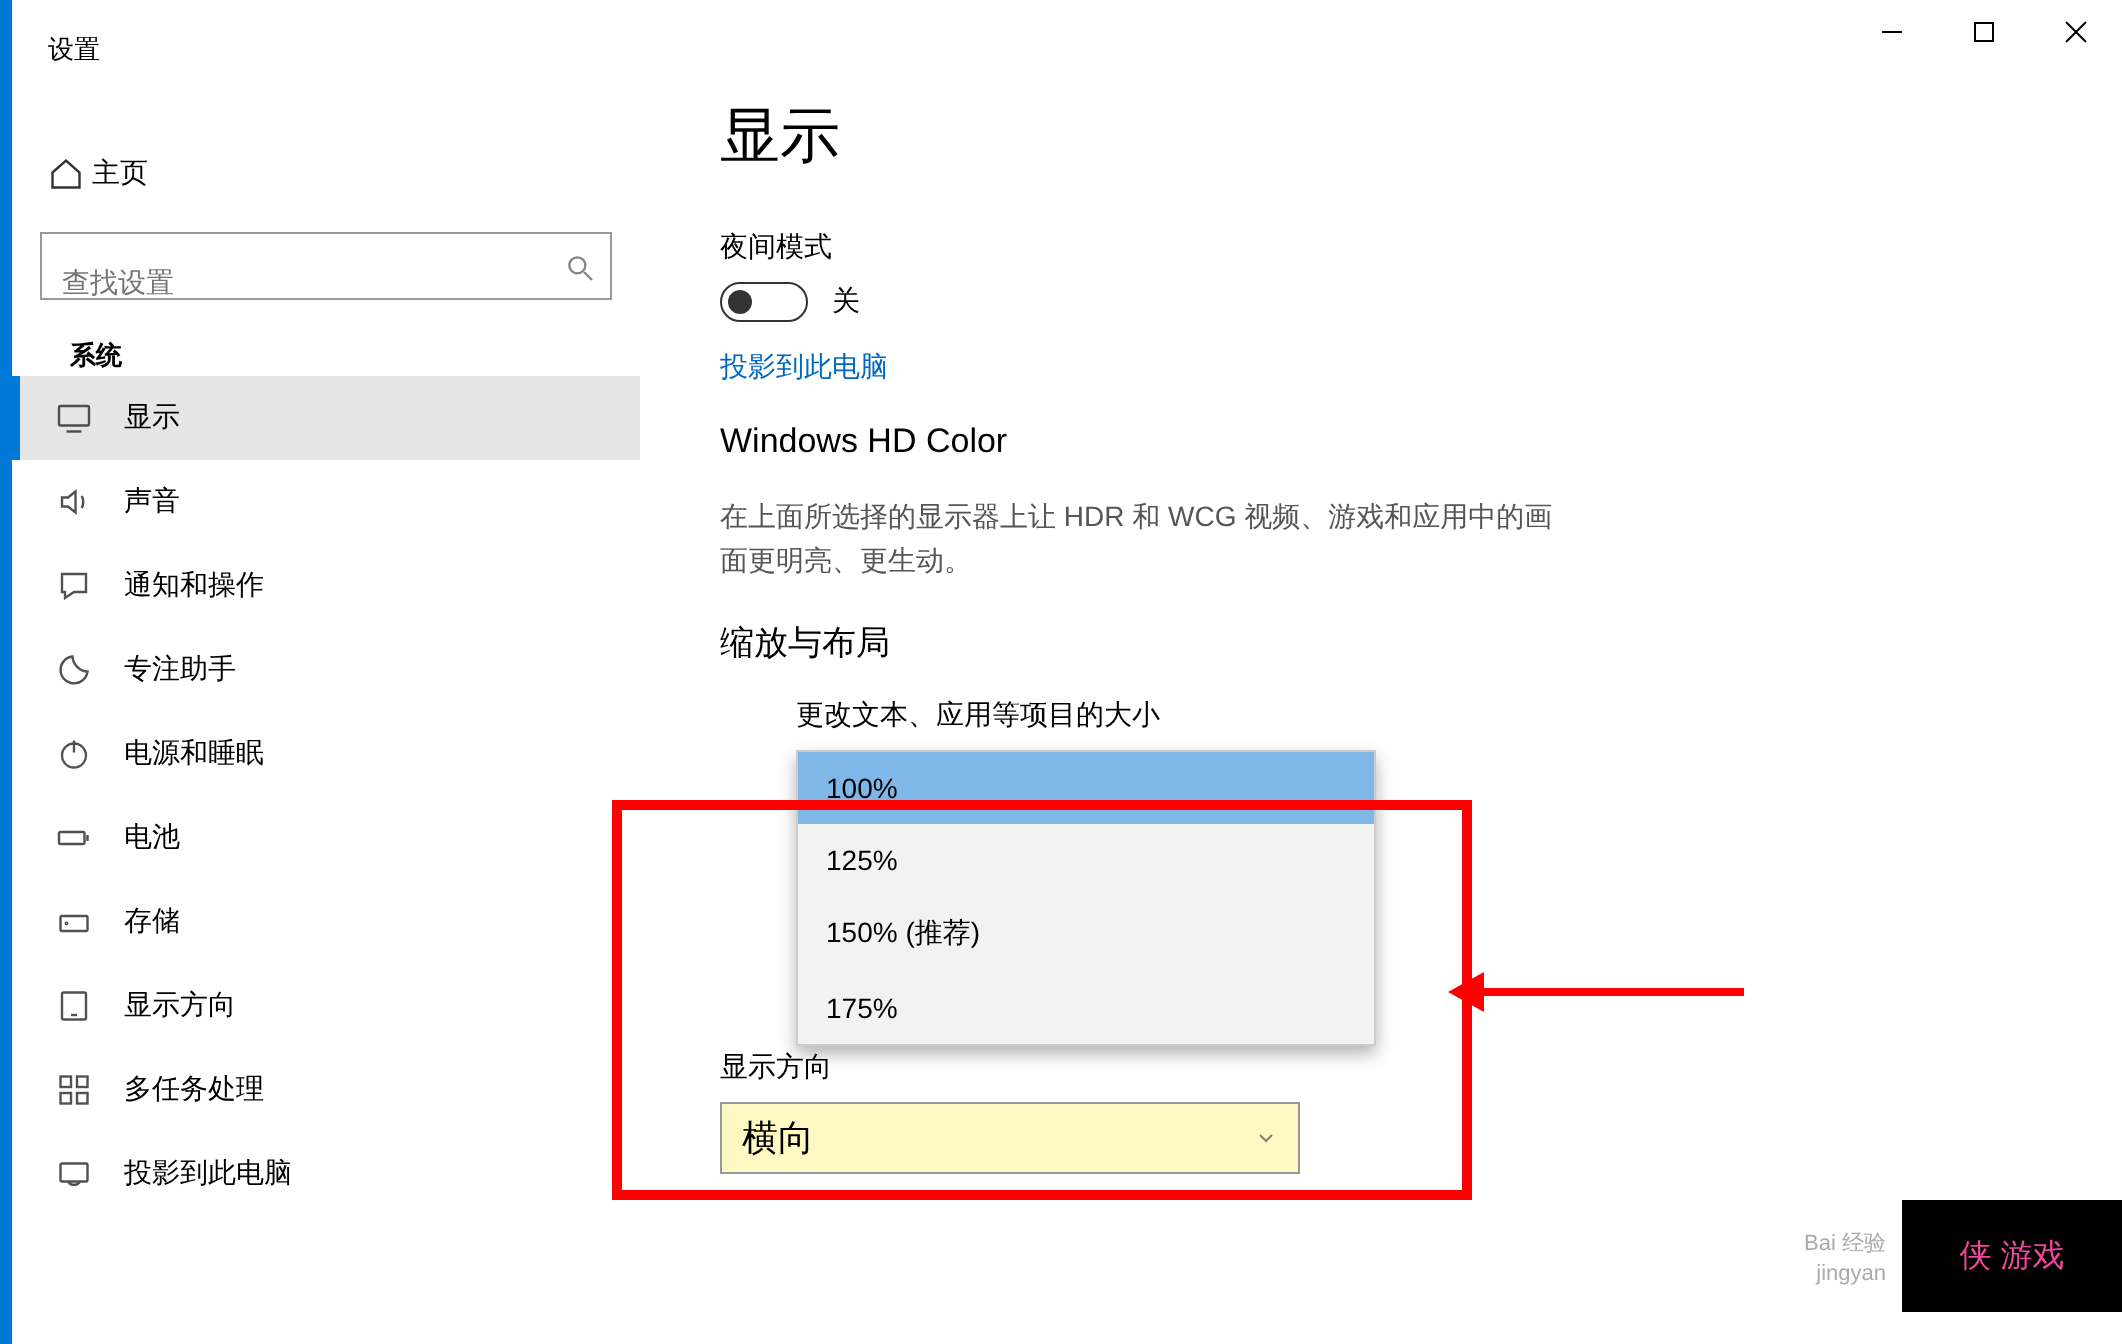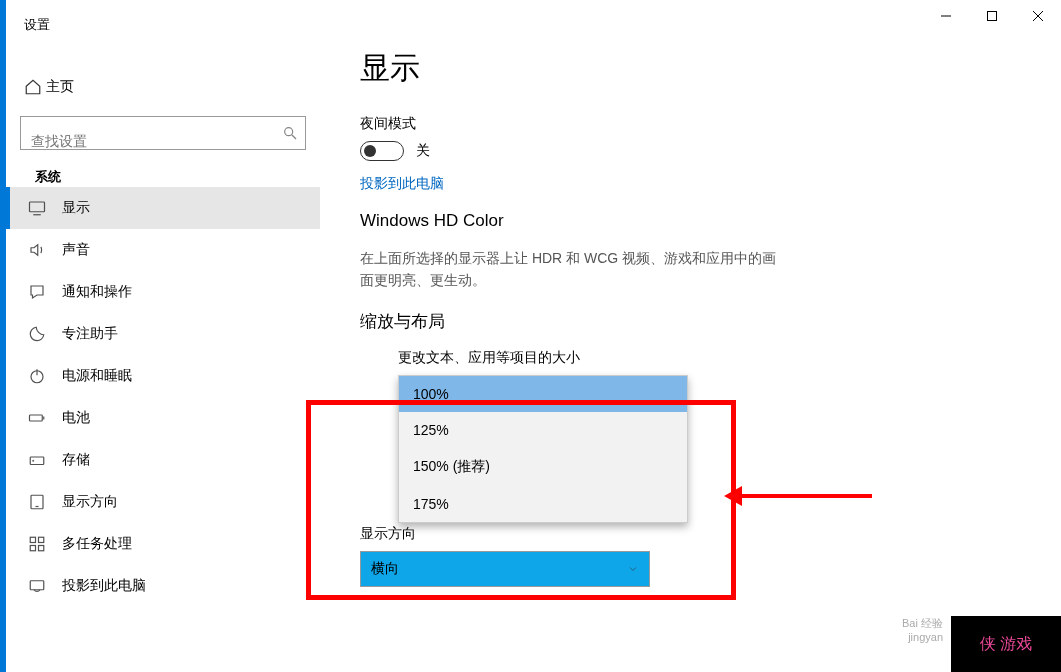--- a/index.html
+++ b/index.html
@@ -31,25 +31,25 @@
     .desc { font-size: 14px; color: #555; line-height: 1.6; max-width: 430px; margin-bottom: 10px; }
     .scale-section { position: relative; padding-left: 38px; }
     .highlight-box { position: absolute; border: 5px solid #ff0000; left: 306px; top: 400px; width: 430px; height: 200px; pointer-events:none; z-index: 20; }
     .arrow { position: absolute; left: 742px; top: 494px; z-index: 21; }
     .arrow-line { width: 130px; height: 4px; background:#ff0000; }
     .arrow-head { width:0; height:0; border-top:10px solid transparent; border-bottom:10px solid transparent; border-right:18px solid #ff0000; position:absolute; left:-18px; top:-8px; }
     .dropdown { width: 290px; background: #f2f2f2; border: 1px solid #ccc; font-size: 14px; box-shadow: 0 4px 8px rgba(0,0,0,.3); margin-top: 4px; }
     .dropdown-item { padding: 10px 14px; cursor: pointer; }
     .dropdown-item.selected { background: #7fb8e8; color: #000; }
     .orientation-section { margin-top: 2px; }
-    .select-box { width: 290px; height: 36px; border: 1px solid #999; background: #0ea5e9; padding: 0 10px; display:flex; align-items:center; justify-content:space-between; font-size:14px; margin-top:6px; }
+    .select-box { width: 290px; height: 36px; border: 1px solid #999; background: #fef9c3; padding: 0 10px; display:flex; align-items:center; justify-content:space-between; font-size:18px; margin-top:6px; }
     .chevron { opacity:.6; }
     .titlebar { position: absolute; top: 0; right: 0; display:flex; height: 32px; z-index: 30; }
     .tbtn { width: 46px; height: 32px; display:flex; align-items:center; justify-content:center; cursor:pointer; }
-    .watermark { position:absolute; right: 0; bottom: 0; display:flex; align-items:flex-start; gap: 8px; z-index: 40; }
+    .watermark { position:absolute; right: 0; bottom: 16px; display:flex; align-items:flex-end; gap: 8px; z-index: 40; }
     .wm-text { color:#aaa; font-size: 11px; text-align:right; line-height:1.3; margin-bottom:12px; }
     .wm-logo { width:110px; height:56px; background:#000; color:#ec4899; display:flex; align-items:center; justify-content:center; font-size:16px; }
     svg { display:block; }
   </style>
 </head>
 <body>
 
 <div class="titlebar">
   <div class="tbtn">
     <svg width="12" height="12">

